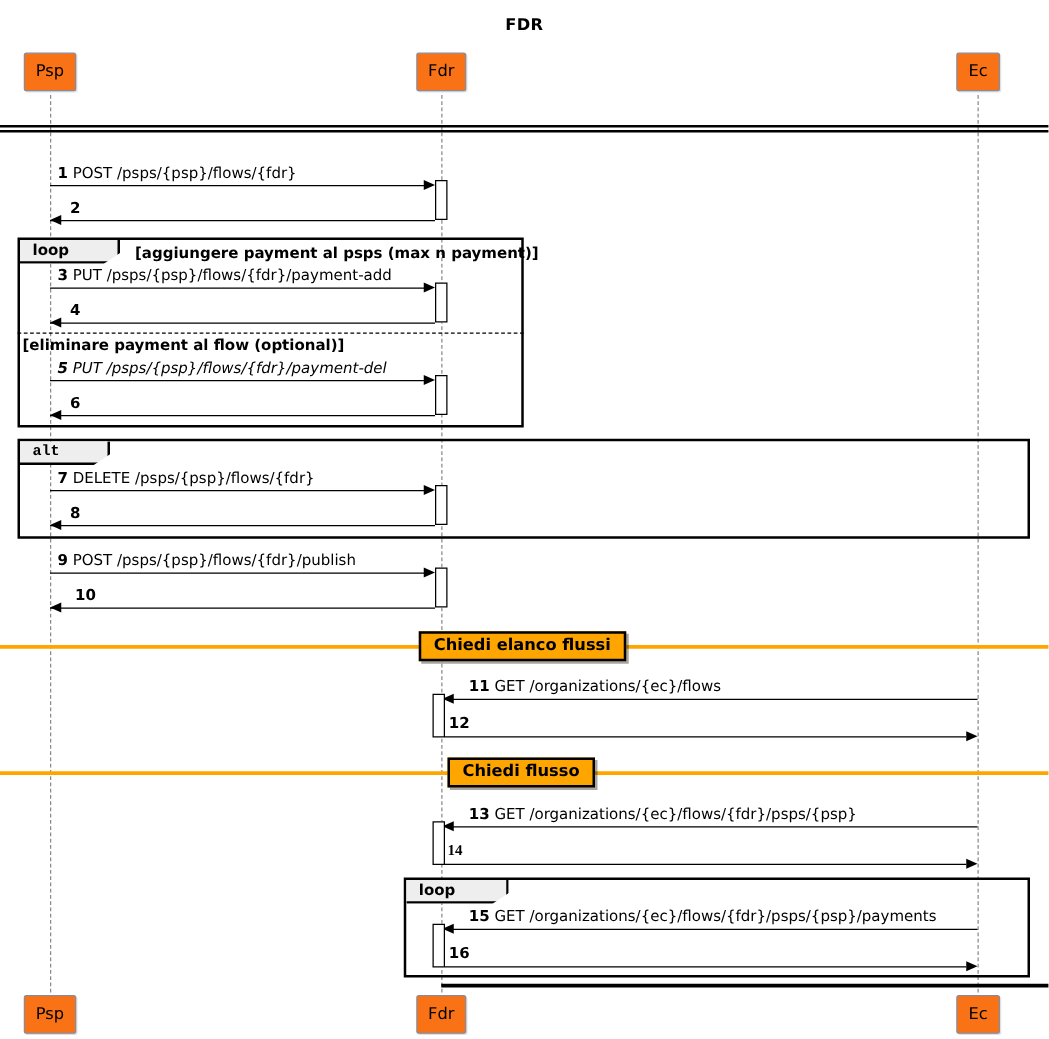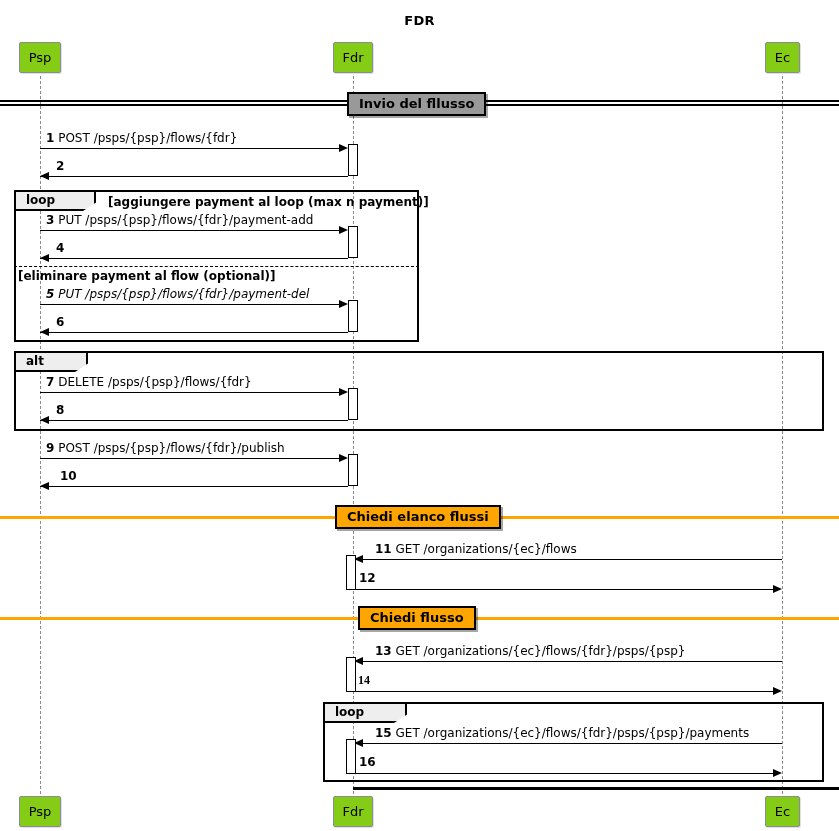--- a/index.html
+++ b/index.html
@@ -34,21 +34,21 @@
   .lifeline {
     position: absolute;
     width: 0;
     border-left: 1px dashed #8a8a8a;
     top: 76px;
     height: 718px;
   }
   
   .participant {
     position: absolute;
-    background: #84cc16;
+    background: #f97316;
     border: 1px solid #8a8a99;
     border-radius: 2px;
     box-sizing: border-box;
     height: 31px;
     line-height: 29px;
     text-align: center;
     font-size: 13px;
     color: #000000;
     box-shadow: 1px 1px 0px rgba(0,0,0,0.12);
   }
@@ -172,34 +172,33 @@
 
   <div class="participant" style="left:19px; top:42px; width:42px;">Psp</div>
   <div class="participant" style="left:333px;top:42px; width:40px;">Fdr</div>
   <div class="participant" style="left:765px;top:42px; width:35px;">Ec</div>
 
   <div class="participant" style="left:19px; top:796px;width:42px;">Psp</div>
   <div class="participant" style="left:333px;top:796px;width:40px;">Fdr</div>
   <div class="participant" style="left:765px;top:796px;width:35px;">Ec</div>
 
   <div class="sep-rule gray" style="top:100px;"></div>
-  <div class="sep-box gray" style="left:347px; top:92px;">Invio del fllusso</div>
 
   <div class="msg-label" style="left:46px; top:131px;"><span class="seq">1</span> <span>POST /psps/{psp}/flows/{fdr}</span></div>
   <div class="msg-line" style="left:40px; top:148px; width:304px;"></div>
   <div class="arrow-head arrow-right" style="left:339px; top:144px;"></div>
   <div class="activation" style="left:348px; top:144px; height:32px;"></div>
 
   <div class="msg-label" style="left:56px; top:159px;"><span class="seq">2</span> <span></span></div>
   <div class="msg-line" style="left:40px; top:176px; width:308px;"></div>
   <div class="arrow-head arrow-left" style="left:40px; top:172px;"></div>
 
   <div class="fragment" style="left:14px; top:190px; width:405px; height:152px;"></div>
   <div class="frag-tab" style="left:16px; top:192px; width:80px;">loop</div>
-  <div class="frag-cond" style="left:108px; top:195px;">[aggiungere payment al loop (max n payment)]</div>
+  <div class="frag-cond" style="left:108px; top:195px;">[aggiungere payment al psps (max n payment)]</div>
 
   <div class="msg-label" style="left:46px; top:213px;"><span class="seq">3</span> <span>PUT /psps/{psp}/flows/{fdr}/payment-add</span></div>
   <div class="msg-line" style="left:40px; top:230px; width:304px;"></div>
   <div class="arrow-head arrow-right" style="left:339px; top:226px;"></div>
   <div class="activation" style="left:348px; top:226px; height:32px;"></div>
 
   <div class="msg-label" style="left:56px; top:241px;"><span class="seq">4</span> <span></span></div>
   <div class="msg-line" style="left:40px; top:258px; width:308px;"></div>
   <div class="arrow-head arrow-left" style="left:40px; top:254px;"></div>
 
@@ -209,21 +208,21 @@
   <div class="msg-label" style="left:46px; top:287px;font-style:italic;"><span class="seq">5</span> <span>PUT /psps/{psp}/flows/{fdr}/payment-del</span></div>
   <div class="msg-line" style="left:40px; top:304px; width:304px;"></div>
   <div class="arrow-head arrow-right" style="left:339px; top:300px;"></div>
   <div class="activation" style="left:348px; top:300px; height:32px;"></div>
 
   <div class="msg-label" style="left:56px; top:315px;"><span class="seq">6</span> <span></span></div>
   <div class="msg-line" style="left:40px; top:332px; width:308px;"></div>
   <div class="arrow-head arrow-left" style="left:40px; top:328px;"></div>
 
   <div class="fragment" style="left:14px; top:351px; width:810px; height:80px;"></div>
-  <div class="frag-tab" style="left:16px; top:353px; width:72px;">alt</div>
+  <div class="frag-tab" style="left:16px; top:353px; width:72px;font-family:Liberation Mono, monospace;">alt</div>
 
   <div class="msg-label" style="left:46px; top:375px;"><span class="seq">7</span> <span>DELETE /psps/{psp}/flows/{fdr}</span></div>
   <div class="msg-line" style="left:40px; top:392px; width:304px;"></div>
   <div class="arrow-head arrow-right" style="left:339px; top:388px;"></div>
   <div class="activation" style="left:348px; top:388px; height:32px;"></div>
 
   <div class="msg-label" style="left:56px; top:403px;"><span class="seq">8</span> <span></span></div>
   <div class="msg-line" style="left:40px; top:420px; width:308px;"></div>
   <div class="arrow-head arrow-left" style="left:40px; top:416px;"></div>
 

